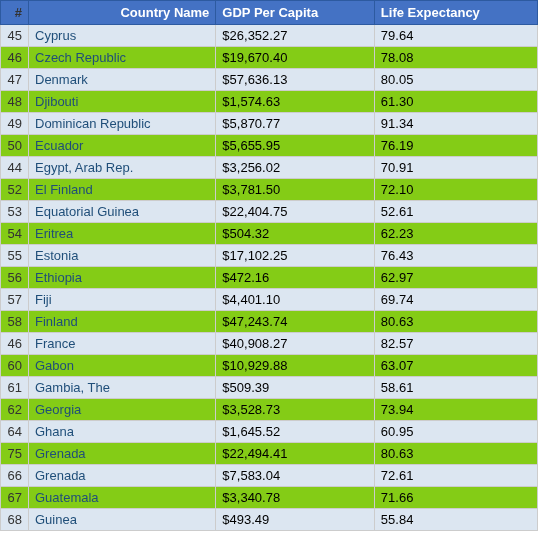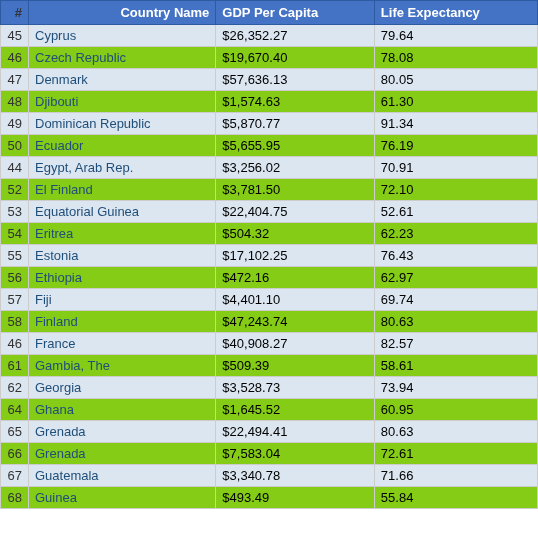--- a/index.html
+++ b/index.html
@@ -151,39 +151,45 @@
         <td class="num">$47,243.74</td>
         <td class="num">80.63</td>
       </tr>
       <tr>
         <td class="row-num">46</td>
         <td class="country">France</td>
         <td class="num">$40,908.27</td>
         <td class="num">82.57</td>
       </tr>
       <tr>
+        <td class="row-num">60</td>
+        <td class="country">Gabon</td>
+        <td class="num">$10,929.88</td>
+        <td class="num">63.07</td>
+      </tr>
+      <tr>
         <td class="row-num">61</td>
         <td class="country">Gambia, The</td>
         <td class="num">$509.39</td>
         <td class="num">58.61</td>
       </tr>
       <tr>
         <td class="row-num">62</td>
         <td class="country">Georgia</td>
         <td class="num">$3,528.73</td>
         <td class="num">73.94</td>
       </tr>
       <tr>
         <td class="row-num">64</td>
         <td class="country">Ghana</td>
         <td class="num">$1,645.52</td>
         <td class="num">60.95</td>
       </tr>
       <tr>
-        <td class="row-num">65</td>
+        <td class="row-num">75</td>
         <td class="country">Grenada</td>
         <td class="num">$22,494.41</td>
         <td class="num">80.63</td>
       </tr>
       <tr>
         <td class="row-num">66</td>
         <td class="country">Grenada</td>
         <td class="num">$7,583.04</td>
         <td class="num">72.61</td>
       </tr>

